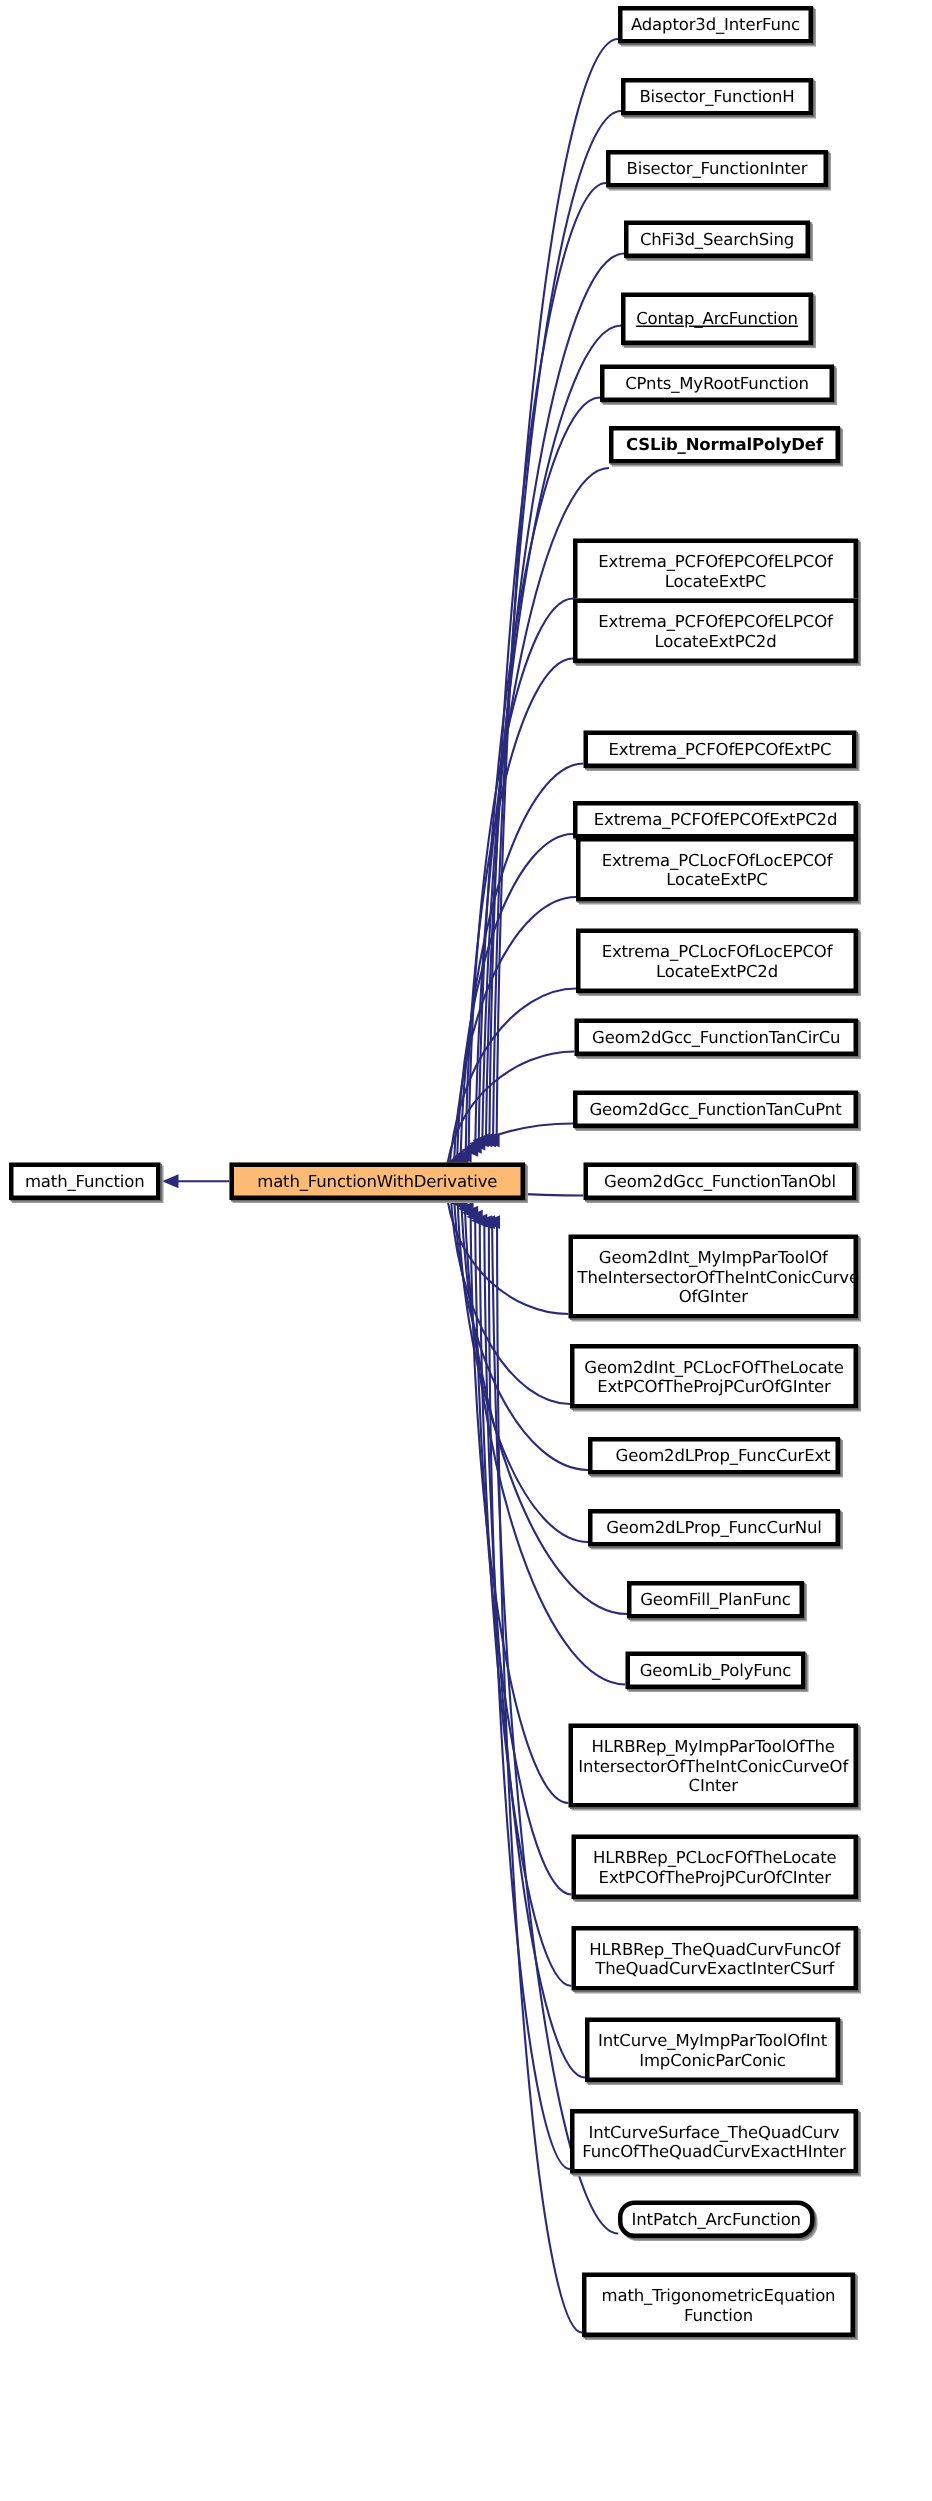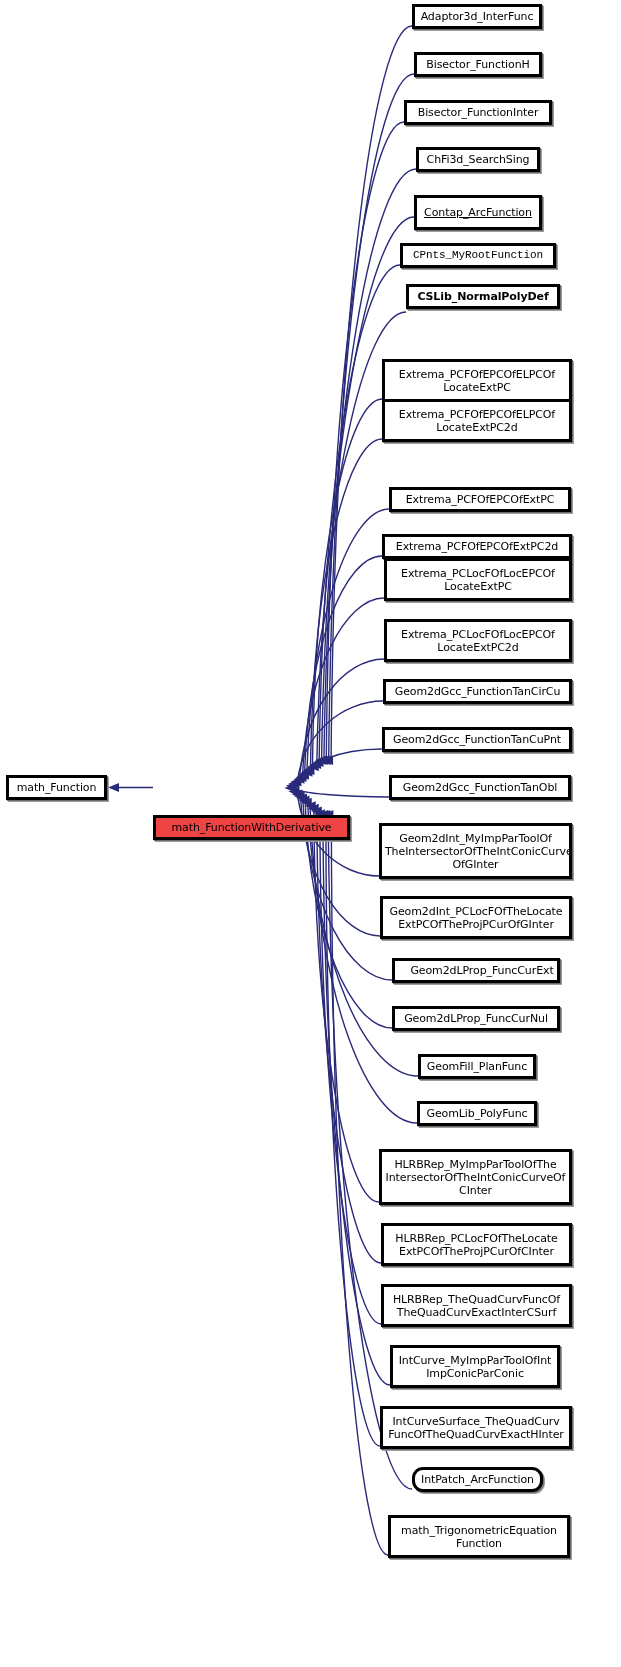--- a/index.html
+++ b/index.html
@@ -5,21 +5,21 @@
   html,body{margin:0;padding:0;background:#ffffff;}
   body{font-family:"DejaVu Sans","Liberation Sans",sans-serif;}
   #canvas{position:relative;width:621px;height:1667px;background:#ffffff;overflow:hidden;}
   #edges{position:absolute;left:0;top:0;width:621px;height:1667px;pointer-events:none;}
   .node{position:absolute;box-sizing:border-box;background:#ffffff;
         border:3px solid #000000;
         box-shadow:1px 1px 0 0 #6b6b6b, 2px 2px 0 0 #9d9d9d;
         display:flex;align-items:center;justify-content:center;
         text-align:center;color:#000000;font-size:11px;line-height:13px;
         letter-spacing:-0.1px;white-space:pre-line;}
-  .node.hl{background:#ef4444;margin-top:40px;}
+  .node.hl{background:#fdba74;}
   .node .lbl{display:block;width:100%;padding:0 3px;box-sizing:border-box;}
 </style>
 </head>
 <body>
 
 <div id="canvas">
 
   <svg id="edges" viewBox="0 0 621 1667" width="621" height="1667" xmlns="http://www.w3.org/2000/svg" aria-hidden="true">
       <line x1="153" y1="787.5" x2="118" y2="787.5" stroke="#2a2a7a" stroke-width="1.4"></line>
       <polygon points="108,787.5 119,782.9 119,792.1" fill="#2a2a7a"></polygon>
@@ -84,21 +84,21 @@
     </svg>
 
   <div id="nodes">
       <div class="node" style="left: 6px; top: 775px; width: 101px; height: 25px;"><span class="lbl">math_Function</span></div>
       <div class="node hl" style="left: 153px; top: 775px; width: 197px; height: 25px;"><span class="lbl">math_FunctionWithDerivative</span></div>
       <div class="node" style="left: 412px; top: 4px; width: 130px; height: 25px;"><span class="lbl">Adaptor3d_InterFunc</span></div>
       <div class="node" style="left: 414px; top: 52px; width: 128px; height: 25px;"><span class="lbl">Bisector_FunctionH</span></div>
       <div class="node" style="left: 404px; top: 100px; width: 148px; height: 25px;"><span class="lbl">Bisector_FunctionInter</span></div>
       <div class="node" style="left: 416px; top: 147px; width: 124px; height: 25px;"><span class="lbl">ChFi3d_SearchSing</span></div>
       <div class="node" style="left: 414px; top: 195px; width: 128px; height: 35px; text-decoration: underline;"><span class="lbl">Contap_ArcFunction</span></div>
-      <div class="node" style="left: 400px; top: 243px; width: 156px; height: 25px; font-family: Liberation Mono, monospace;"><span class="lbl">CPnts_MyRootFunction</span></div>
+      <div class="node" style="left: 400px; top: 243px; width: 156px; height: 25px;"><span class="lbl">CPnts_MyRootFunction</span></div>
       <div class="node" style="left: 406px; top: 284px; width: 154px; height: 25px; font-weight: bold;"><span class="lbl">CSLib_NormalPolyDef</span></div>
       <div class="node" style="left: 382px; top: 359px; width: 190px; height: 43px;"><span class="lbl">Extrema_PCFOfEPCOfELPCOf
 LocateExtPC</span></div>
       <div class="node" style="left: 382px; top: 399px; width: 190px; height: 43px;"><span class="lbl">Extrema_PCFOfEPCOfELPCOf
 LocateExtPC2d</span></div>
       <div class="node" style="left: 389px; top: 487px; width: 182px; height: 25px;"><span class="lbl">Extrema_PCFOfEPCOfExtPC</span></div>
       <div class="node" style="left: 382px; top: 534px; width: 190px; height: 25px;"><span class="lbl">Extrema_PCFOfEPCOfExtPC2d</span></div>
       <div class="node" style="left: 384px; top: 558px; width: 188px; height: 43px;"><span class="lbl">Extrema_PCLocFOfLocEPCOf
 LocateExtPC</span></div>
       <div class="node" style="left: 384px; top: 619px; width: 188px; height: 43px;"><span class="lbl">Extrema_PCLocFOfLocEPCOf

